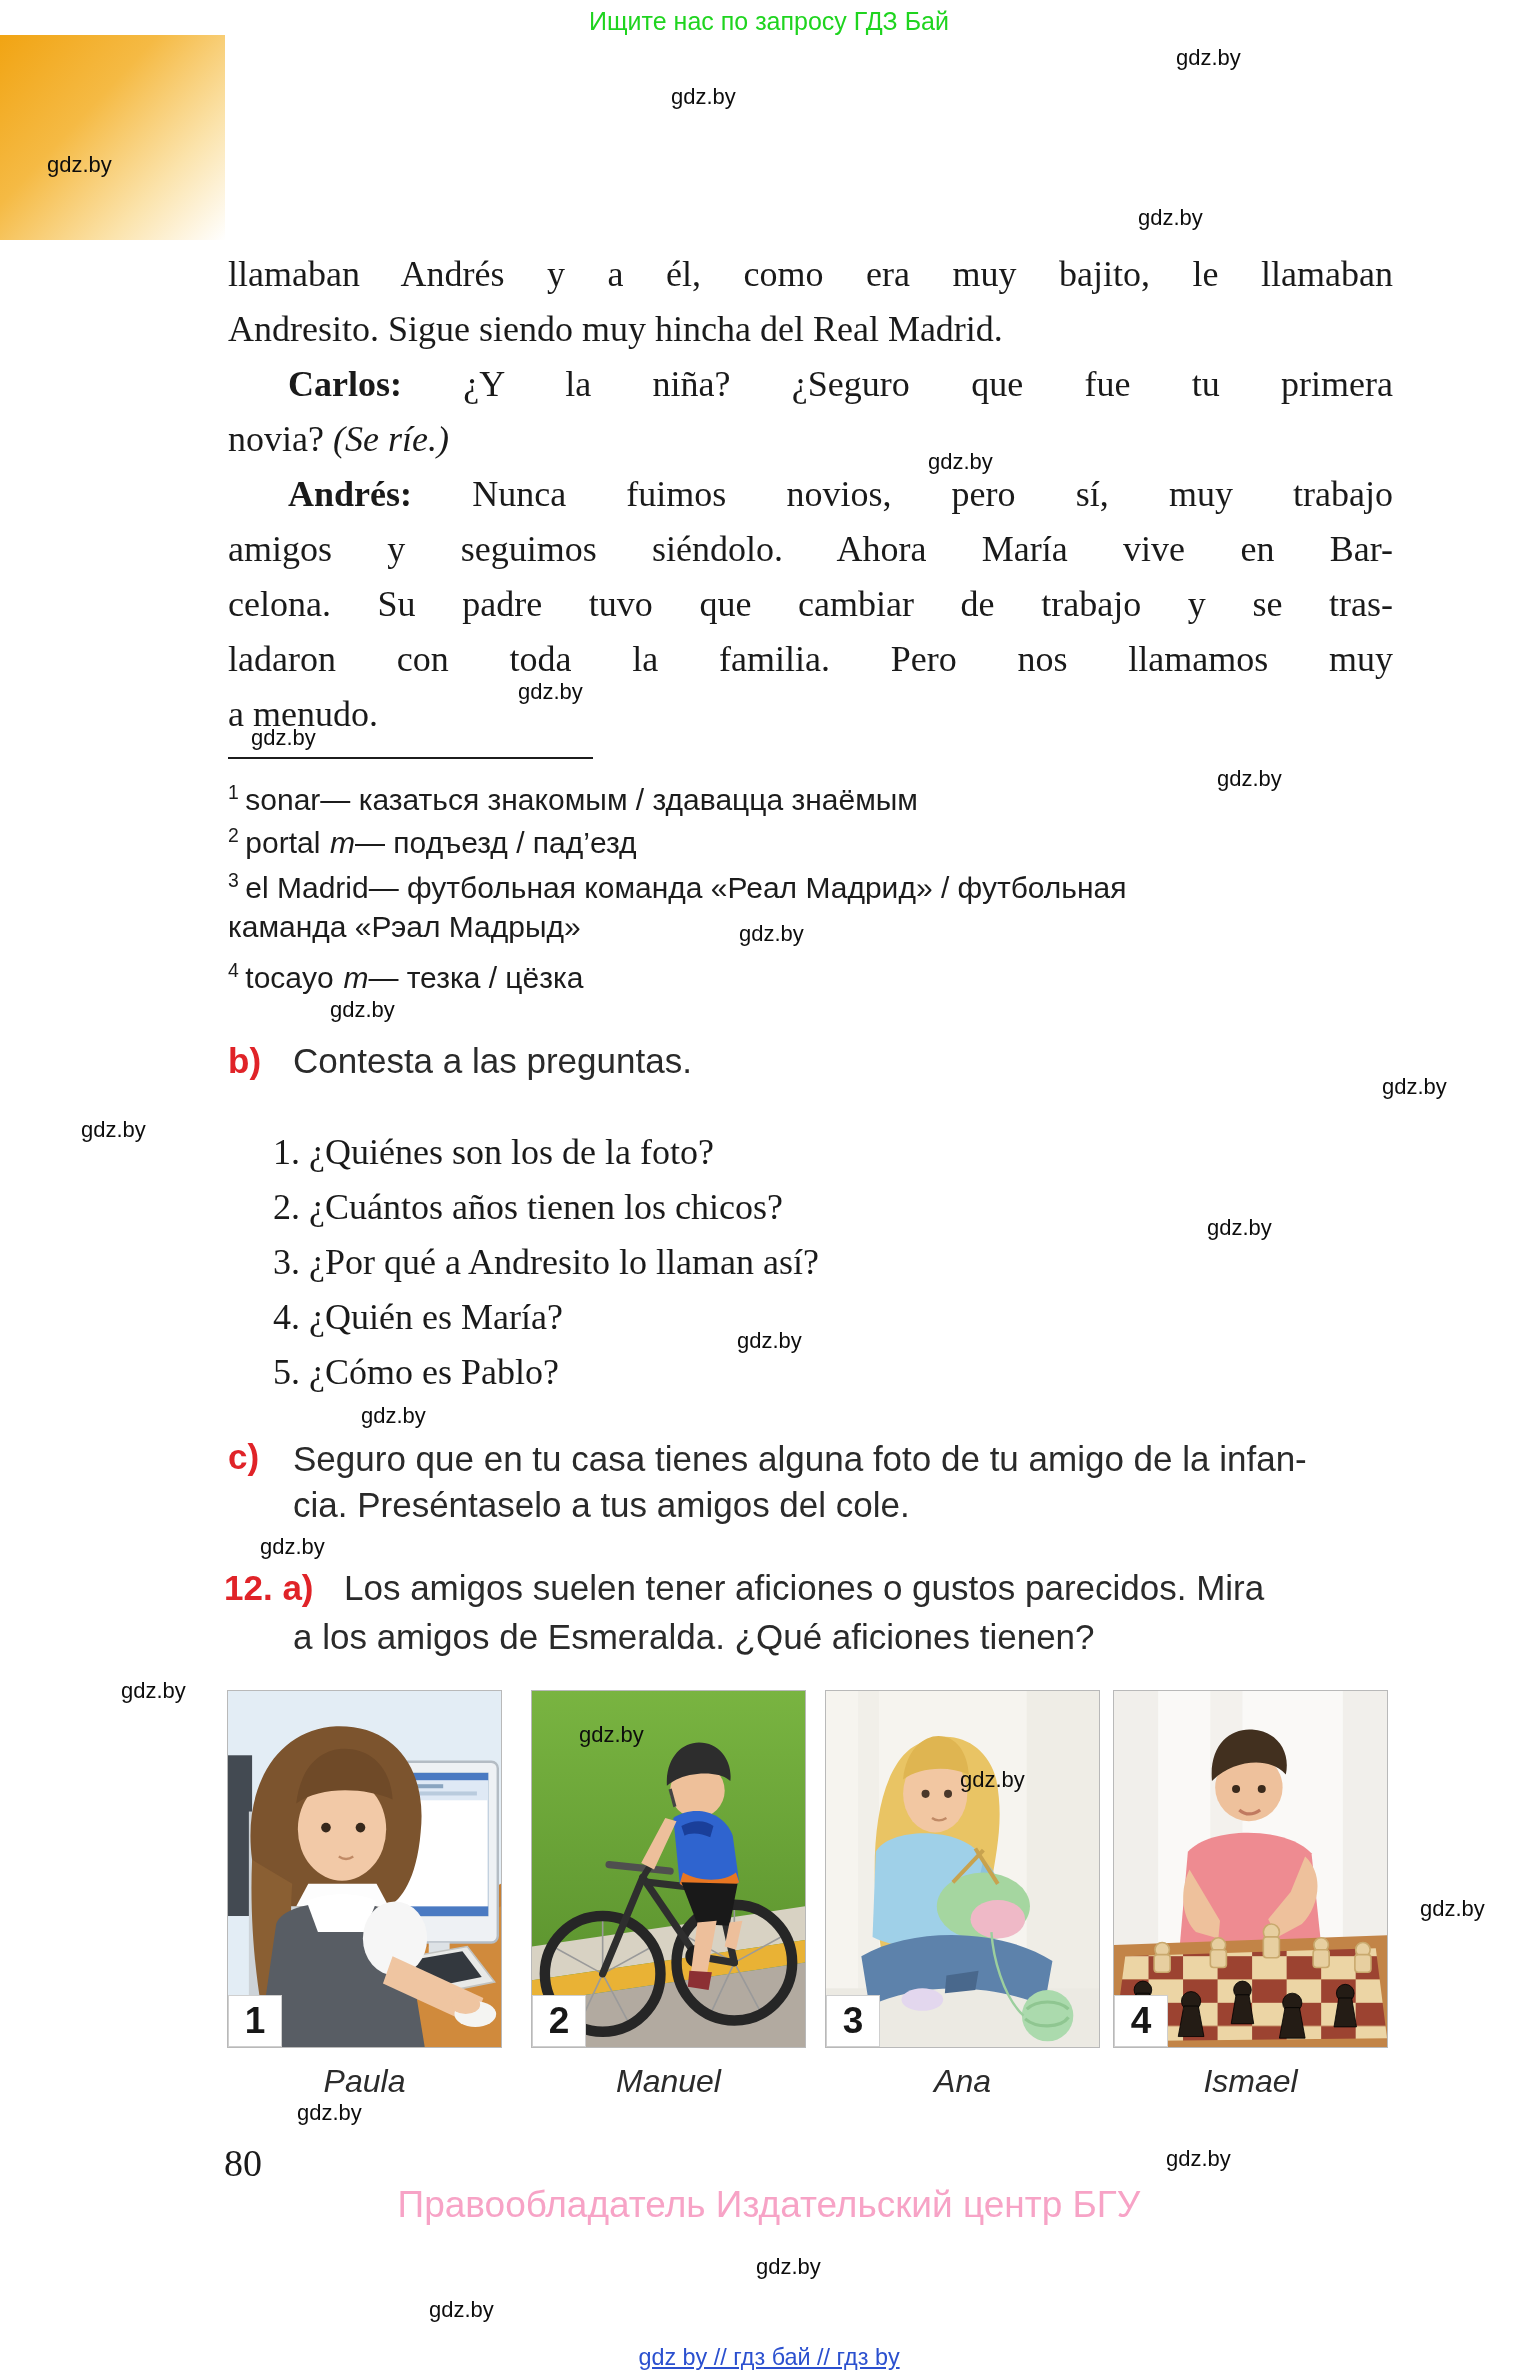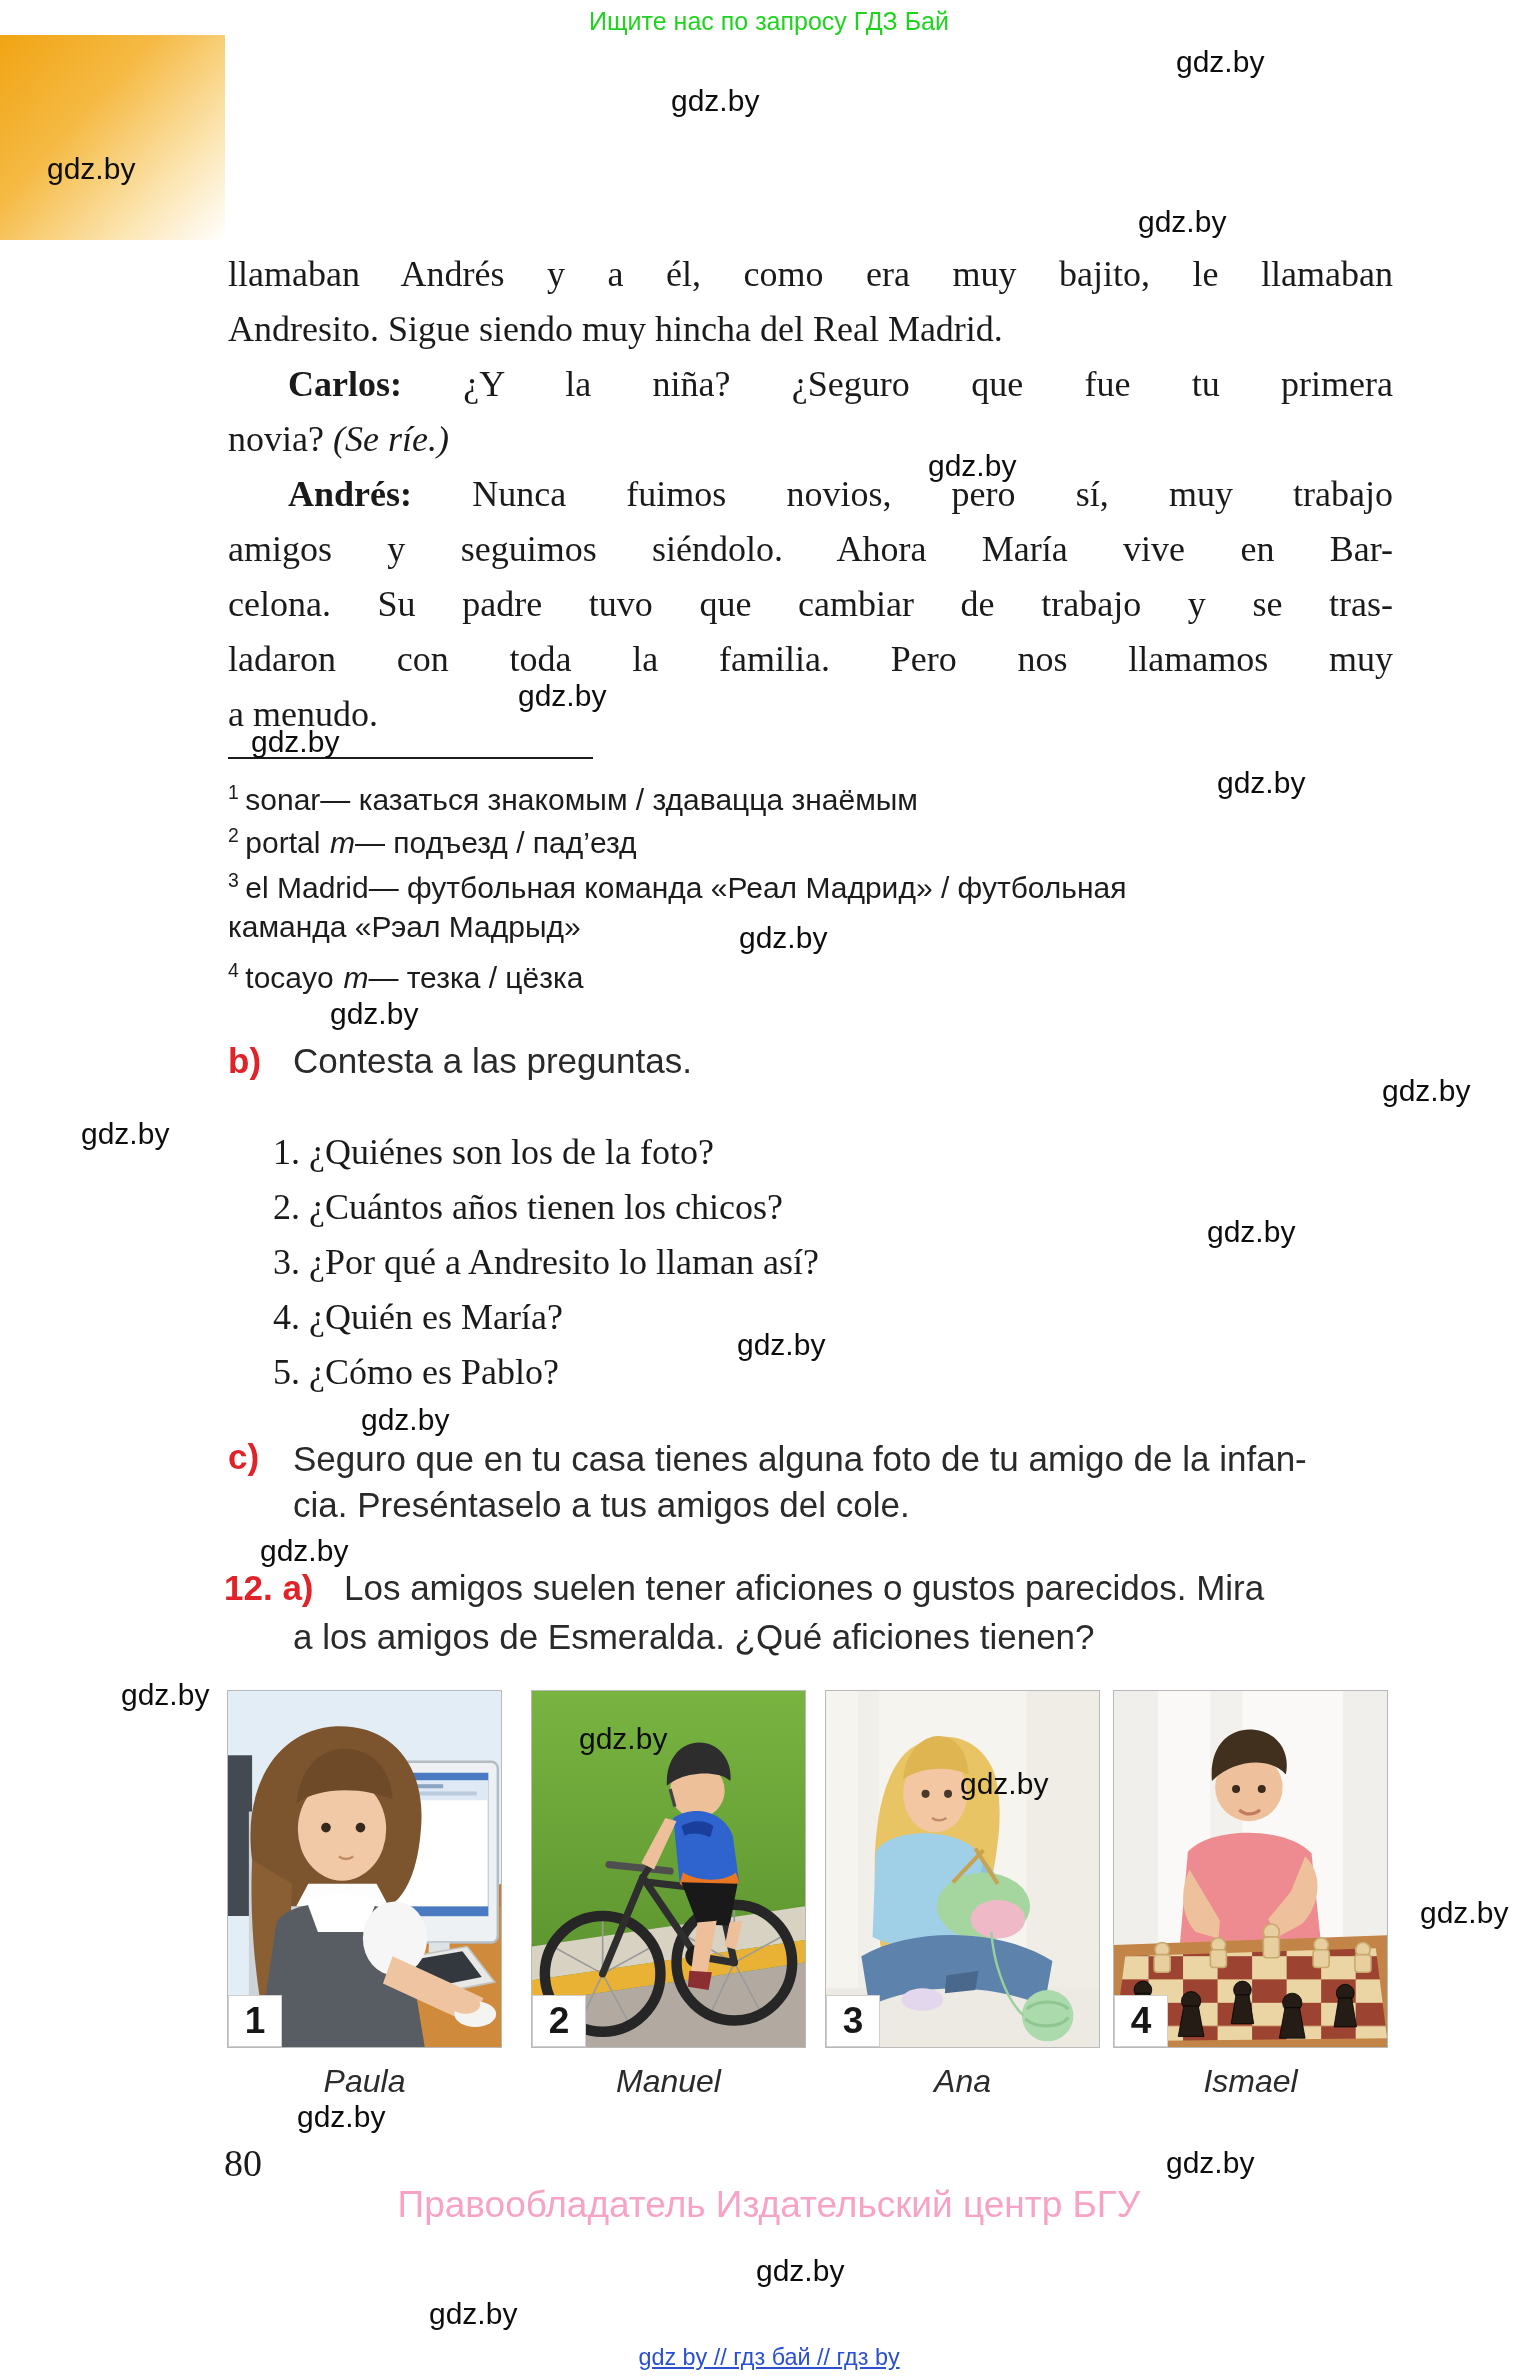--- a/index.html
+++ b/index.html
@@ -49,21 +49,21 @@
     font-family:"Liberation Sans",sans-serif;font-weight:bold;font-size:37px;color:#171717;}
   .pname{top:2063px;width:275px;text-align:center;font-family:"Liberation Sans",sans-serif;
     font-style:italic;font-size:32px;color:#2b2b2b;}
   
   .pagenum{left:224px;top:2141px;font-size:38px;}
   .copyright{top:2184px;left:0;width:100%;text-align:center;
     font-family:"Liberation Sans",sans-serif;font-size:37px;color:var(--copyright-pink);}
   .links{top:2344px;left:0;width:100%;text-align:center;
     font-family:"Liberation Sans",sans-serif;font-size:23.4px;color:var(--links-blue);cursor:pointer;text-decoration:underline;}
   
-  .wm{position:absolute;font-family:"Liberation Sans",sans-serif;font-size:30px;color:#0d0d0d;z-index:6;}
+  .wm{position:absolute;font-family:"Liberation Sans",sans-serif;font-size:22px;color:#0d0d0d;z-index:6;}
 </style>
 </head>
 <body>
 
 <div class="page">
 
   <div class="abs promo">Ищите нас по запросу ГДЗ Бай</div>
 
   <div class="abs orange-block"></div>
 

